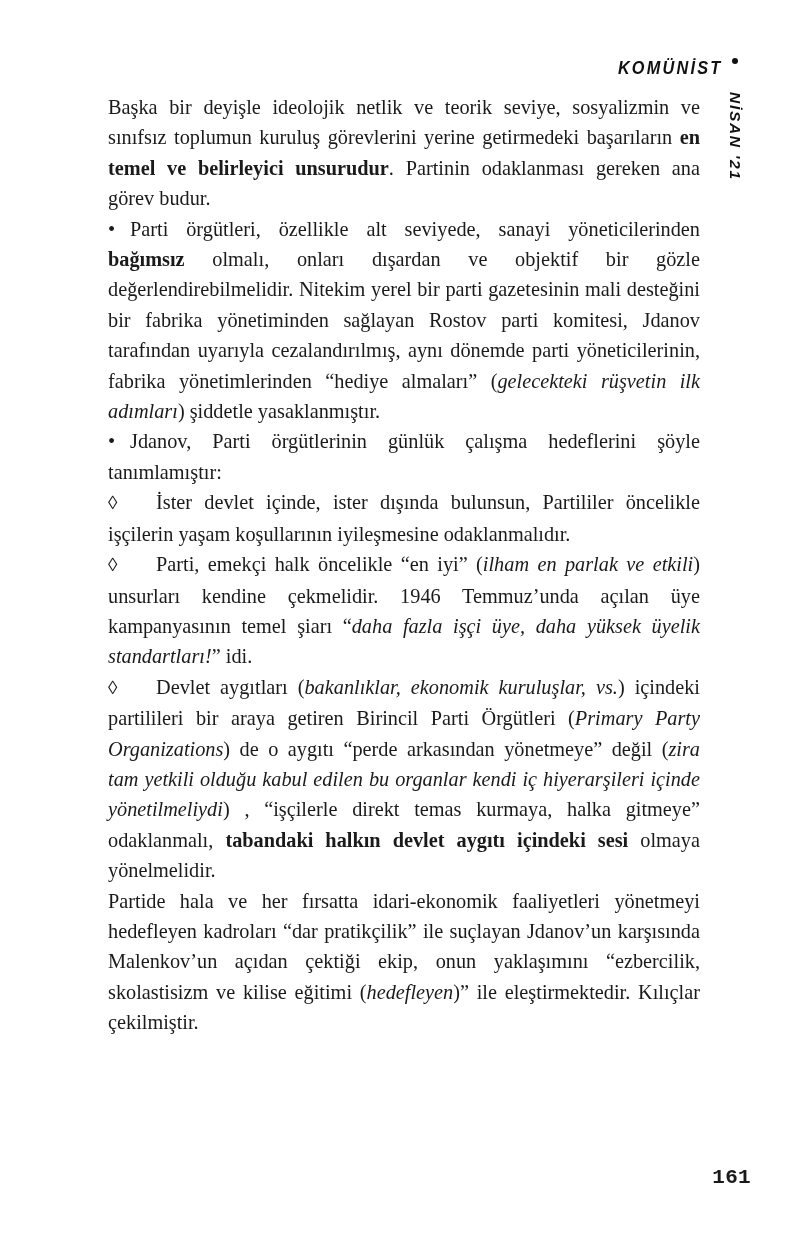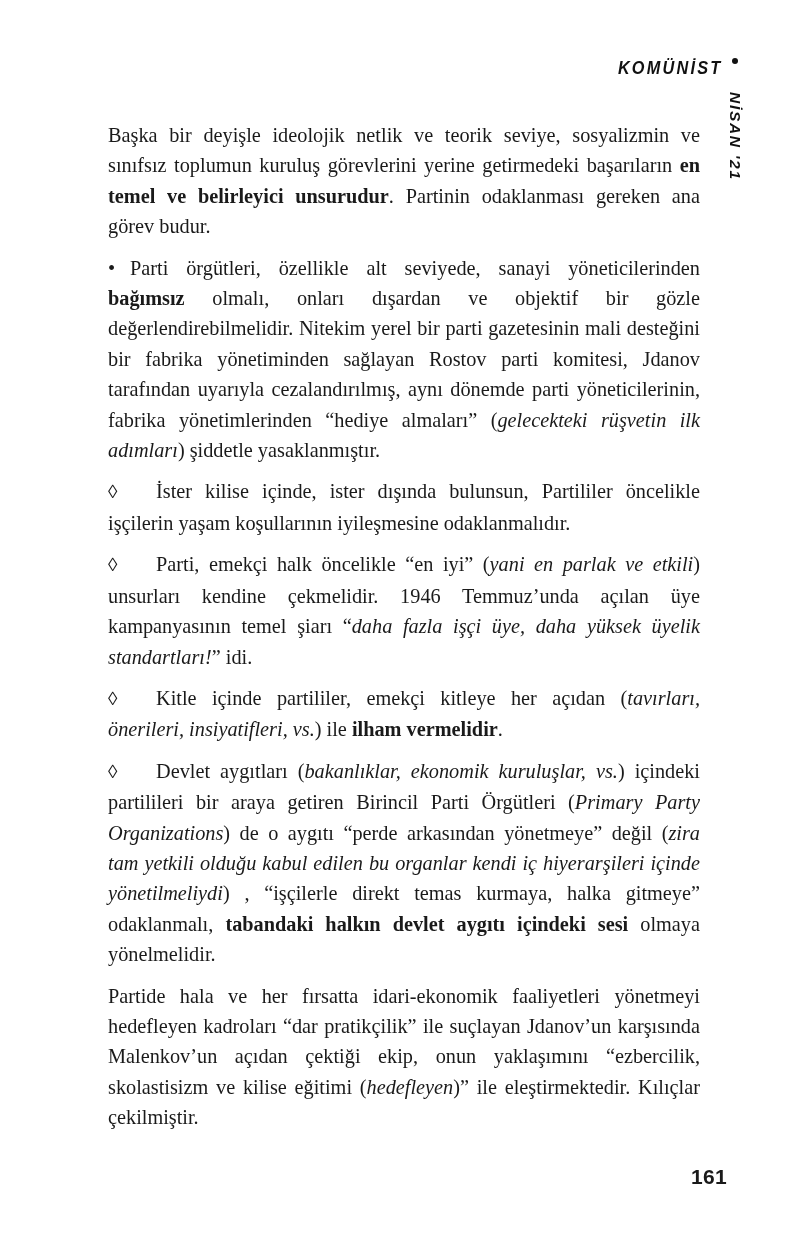--- a/index.html
+++ b/index.html
@@ -73,40 +73,40 @@
     letter-spacing: 1.7px;
     color: #111111;
     white-space: nowrap;
     line-height: 22px;
   }
 
   
   .column {
     position: absolute;
     left: 108px;
-    top: 120px;
+    top: 92px;
     width: 592px;
   }
 
   .para {
     margin: 0 0 0 0;
     font-size: 20.3px;
     line-height: 30.4px;
     text-align: justify;
     text-justify: inter-word;
     hyphens: manual;
     color: #1a1a1a;
   }
 
   .para + .para {
     margin-top: 11px;
   }
 
   .para.tight + .para.tight {
-    margin-top: 11px;
+    margin-top: 0;
   }
 
   
   .para.bullet {
     padding-left: 0;
   }
 
   .bullet-mark {
     display: inline-block;
     width: 22px;
@@ -129,23 +129,23 @@
     font-style: italic;
   }
 
   strong {
     font-weight: bold;
   }
 
   
   .folio {
     position: absolute;
-    right: 71px;
+    right: 47px;
     bottom: 52px;
-    font-family: Liberation Sans, sans-serif;
+    font-family: Liberation Mono, monospace;
     font-weight: bold;
     font-size: 21px;
     color: #1a1a1a;
     letter-spacing: 0.3px;
   }
 </style>
 </head>
 <body>
 
 <div class="page">
@@ -155,22 +155,22 @@
     <span class="running-head-dot"></span>
   </div>
 
   <div class="issue-tag">
     <span class="issue-tag-text">NİSAN '21</span>
   </div>
 
   <div class="column">
       <p class="para tight"><span>Başka bir deyişle ideolojik netlik ve teorik seviye, sosyalizmin ve sınıfsız toplumun kuruluş görevlerini yerine getirmedeki başarıların </span><strong>en temel ve belirleyici unsurudur</strong><span>. Partinin odaklanması gereken ana görev budur.</span></p>
       <p class="para tight bullet"><span class="bullet-mark">•</span><span>Parti örgütleri, özellikle alt seviyede, sanayi yöneticilerinden </span><strong>bağımsız</strong><span> olmalı, onları dışardan ve objektif bir gözle değerlendirebilmelidir. Nitekim yerel bir parti gazetesinin mali desteğini bir fabrika yönetiminden sağlayan Rostov parti komitesi, Jdanov tarafından uyarıyla cezalandırılmış, aynı dönemde parti yöneticilerinin, fabrika yönetimlerinden “hediye almaları” (</span><em>gelecekteki rüşvetin ilk adımları</em><span>) şiddetle yasaklanmıştır.</span></p>
-      <p class="para tight diamond"><span class="diamond-mark">◊</span><span>İster kilise içinde, ister dışında bulunsun, Partililer öncelikle işçilerin yaşam koşullarının iyileşmesine odaklanmalıdır.</span></p>
-      <p class="para tight diamond"><span class="diamond-mark">◊</span><span>Parti, emekçi halk öncelikle “en iyi” (</span><em>yani en parlak ve etkili</em><span>) unsurları kendine çekmelidir. 1946 Temmuz’unda açılan üye kampanyasının temel şiarı “</span><em>daha fazla işçi üye, daha yüksek üyelik standartları!</em><span>” idi.</span></p>
-      <p class="para tight diamond"><span class="diamond-mark">◊</span><span>Kitle içinde partililer, emekçi kitleye her açıdan (</span><em>tavırları, önerileri, insiyatifleri, vs.</em><span>) ile </span><strong>ilham vermelidir</strong><span>.</span></p>
+      <p class="para tight bullet"><span class="bullet-mark">•</span><span>Jdanov, Parti örgütlerinin günlük çalışma hedeflerini şöyle tanımlamıştır:</span></p>
+      <p class="para tight diamond"><span class="diamond-mark">◊</span><span>İster devlet içinde, ister dışında bulunsun, Partililer öncelikle işçilerin yaşam koşullarının iyileşmesine odaklanmalıdır.</span></p>
+      <p class="para tight diamond"><span class="diamond-mark">◊</span><span>Parti, emekçi halk öncelikle “en iyi” (</span><em>ilham en parlak ve etkili</em><span>) unsurları kendine çekmelidir. 1946 Temmuz’unda açılan üye kampanyasının temel şiarı “</span><em>daha fazla işçi üye, daha yüksek üyelik standartları!</em><span>” idi.</span></p>
       <p class="para tight diamond"><span class="diamond-mark">◊</span><span>Devlet aygıtları (</span><em>bakanlıklar, ekonomik kuruluşlar, vs.</em><span>) içindeki partilileri bir araya getiren Birincil Parti Örgütleri (</span><em>Primary Party Organizations</em><span>) de o aygıtı “perde arkasından yönetmeye” değil (</span><em>zira tam yetkili olduğu kabul edilen bu organlar kendi iç hiyerarşileri içinde yönetilmeliydi</em><span>) , “işçilerle direkt temas kurmaya, halka gitmeye” odaklanmalı, </span><strong>tabandaki halkın devlet aygıtı içindeki sesi</strong><span> olmaya yönelmelidir.</span></p>
       <p class="para tight"><span>Partide hala ve her fırsatta idari-ekonomik faaliyetleri yönetmeyi hedefleyen kadroları “dar pratikçilik” ile suçlayan Jdanov’un karşısında Malenkov’un açıdan çektiği ekip, onun yaklaşımını “ezbercilik, skolastisizm ve kilise eğitimi (</span><em>hedefleyen</em><span>)” ile eleştirmektedir. Kılıçlar çekilmiştir.</span></p>
     </div>
 
   <div class="folio">161</div>
 
 </div>
 
 </body></html>

